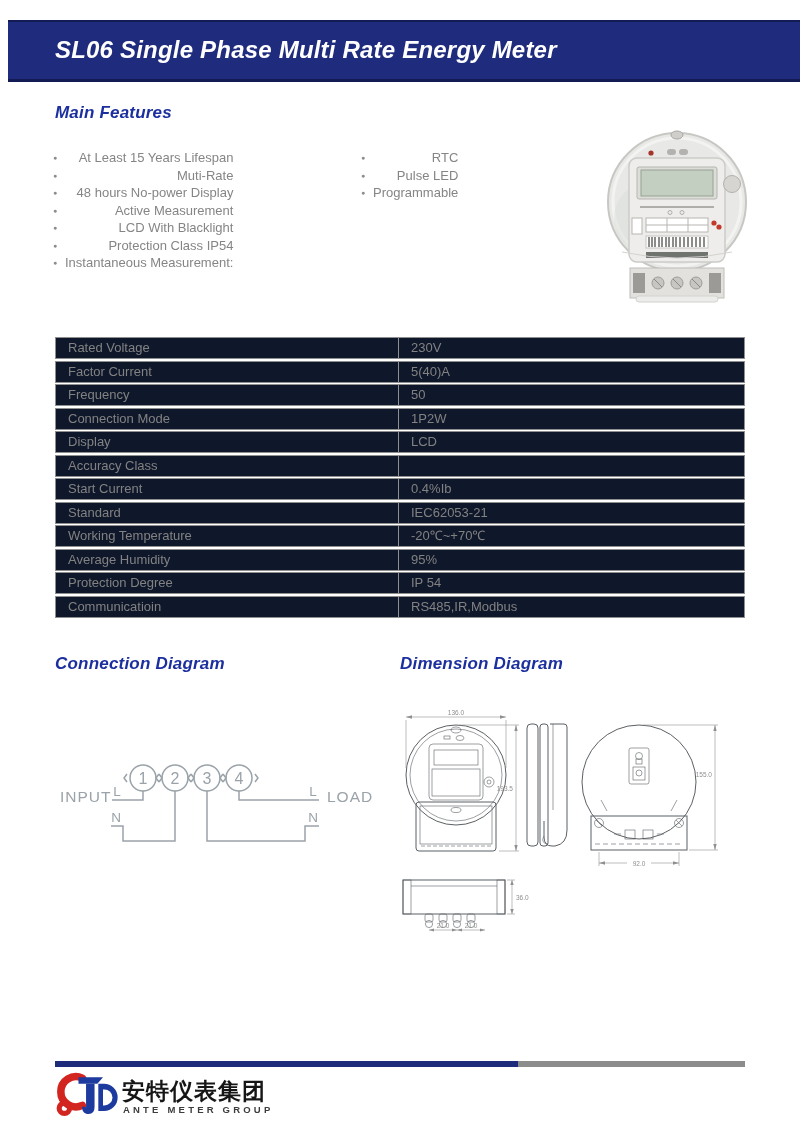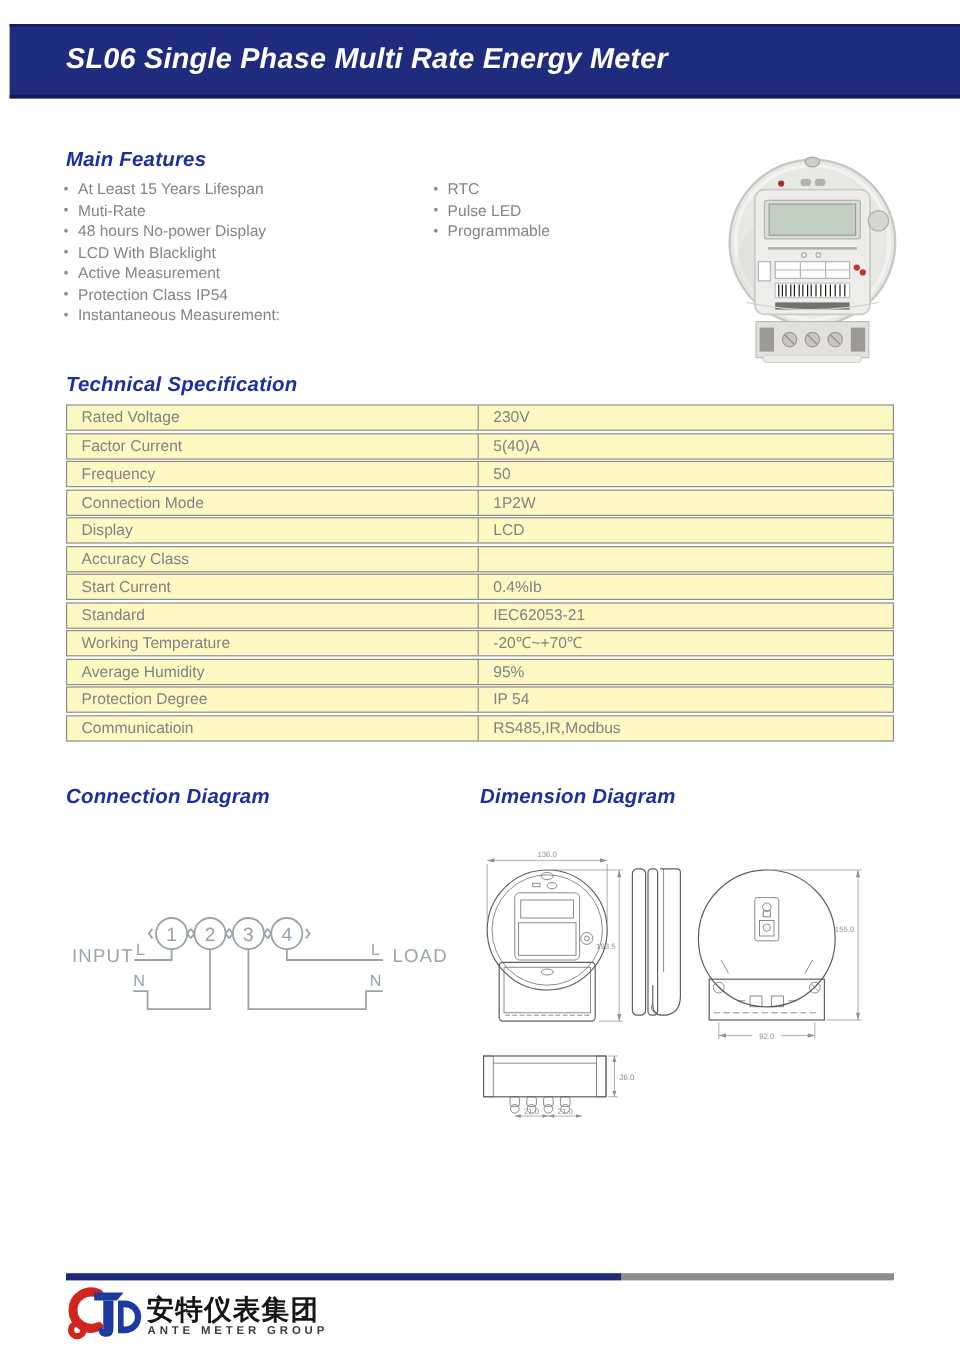--- a/index.html
+++ b/index.html
@@ -11,30 +11,30 @@
             background:#1f2b7c; border-top:2px solid #131b55; border-bottom:3px solid #131b55;
             box-sizing:border-box; }
   .banner h1 { margin:0; padding-left:47px; line-height:56px; color:#ffffff;
                font-size:24px; font-style:italic; font-weight:bold; letter-spacing:.2px; }
 
   
   .sec-h { position:absolute; margin:0; color:#1c2f9e; font-size:17px;
            font-style:italic; font-weight:bold; letter-spacing:.2px; }
 
   
-  .feat-list { position:absolute; list-style:none; margin:0; padding:0; }
+  .feat-list { position:absolute; list-style:none; margin:0; padding:0;text-align:right; }
   .feat-list li { position:relative; padding-left:10px; font-size:13px; color:#858585;
                   line-height:17.5px; white-space:nowrap; }
   .feat-list li.bullet::before { content:"●"; position:absolute; left:-2px; top:0;
                   font-size:7px; line-height:17.5px; color:#8c8c8c; }
 
   
   .spec-table { position:absolute; left:55px; top:337px; width:690px; }
   .spec-row { display:flex; height:22px; margin-bottom:1.5px;
-              border:1px solid #8f8f8f; box-sizing:border-box; background:#fef9c3; }
+              border:1px solid #8f8f8f; box-sizing:border-box; background:#0f172a; }
   .spec-label, .spec-value { font-size:13px; color:#828282; line-height:20px;
               padding-left:12px; box-sizing:border-box; overflow:hidden; }
   .spec-label { width:343px; border-right:1px solid #8f8f8f; }
   .spec-value { flex:1; }
 
   
   svg text { font-family:"Liberation Sans", sans-serif; }
   .c-line { stroke:#9aa3a9; stroke-width:1.5; fill:none; }
   .c-num  { font-size:16px; fill:#9aa3a9; }
   .c-lab  { font-size:13.5px; fill:#9aa3a9; }
@@ -58,28 +58,28 @@
 </style>
 </head>
 <body>
 
 <div class="page">
 
   <header class="banner">
     <h1>SL06 Single Phase Multi Rate Energy Meter</h1>
   </header>
 
-  <h2 class="sec-h" style="left:55px; top:123px;">Main Features</h2>
+  <h2 class="sec-h" style="left:55px; top:103px;">Main Features</h2>
 
   <ul class="feat-list" style="left:55px; top:149px;">
     <li class="bullet"><span>At Least 15 Years Lifespan</span></li>
     <li class="bullet"><span>Muti-Rate</span></li>
     <li class="bullet"><span>48 hours No-power Display</span></li>
+    <li class="bullet"><span>Active Measurement</span></li>
     <li class="bullet"><span>LCD With Blacklight</span></li>
-    <li class="bullet"><span>Active Measurement</span></li>
     <li class="bullet"><span>Protection Class IP54</span></li>
     <li class="bullet"><span>Instantaneous Measurement:</span></li>
   </ul>
 
   <ul class="feat-list" style="left:363px; top:149px;">
     <li class="bullet"><span>RTC</span></li>
     <li class="bullet"><span>Pulse LED</span></li>
     <li class="bullet"><span>Programmable</span></li>
   </ul>
 
@@ -136,21 +136,20 @@
         <circle cx="94" cy="161" r="6"></circle>
     </g>
     <g stroke="#8b8a86" stroke-width="1">
       <line x1="52" y1="157" x2="60" y2="165"></line>
         <line x1="71" y1="157" x2="79" y2="165"></line>
       <line x1="90" y1="157" x2="98" y2="165"></line>
     </g>
     <rect x="34" y="174" width="82" height="6" rx="3" fill="#ececea" stroke="#d2d2cf"></rect>
   </svg>
 
-  <h2 class="sec-h" style="left:55px; top:311px;">Technical Specification</h2>
 
   <div class="spec-table">
     <div class="spec-row">
       <div class="spec-label">Rated Voltage</div>
       <div class="spec-value">230V</div>
     </div>
     <div class="spec-row">
       <div class="spec-label">Factor Current</div>
       <div class="spec-value">5(40)A</div>
     </div>

